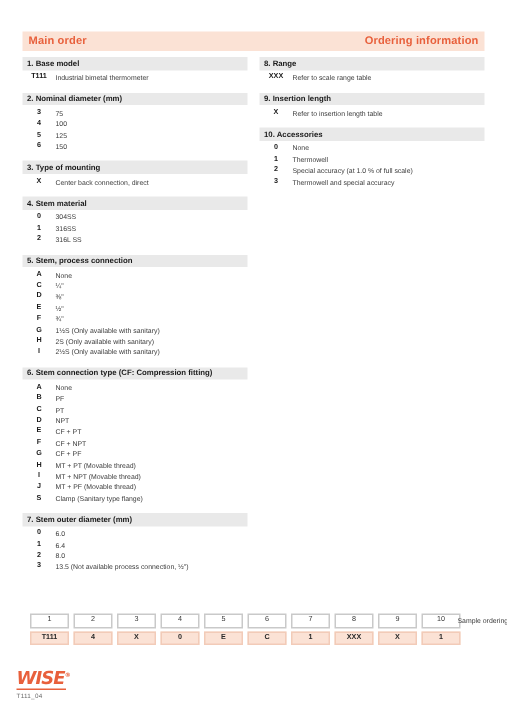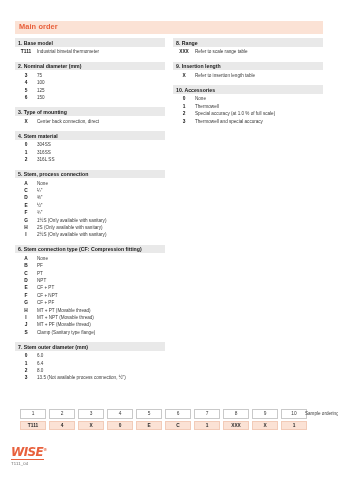--- a/index.html
+++ b/index.html
@@ -85,20 +85,21 @@
     font-size:4.2px;color:#6a6a6a;letter-spacing:.2px;
   }
 </style>
 </head>
 <body>
 
 <div class="page">
 
   <div class="titlebar">
     <span class="left">Main order</span>
+    <span class="right">Ordering information</span>
   </div>
 
   <div class="cols">
     <div class="col col-left" id="col-left">
         <div class="sec">
           <div class="sec-head">1. Base model</div>
           <div class="opt-list">
             <div class="opt">
               <span class="code">T111</span>
               <span class="desc">Industrial bimetal thermometer</span>

